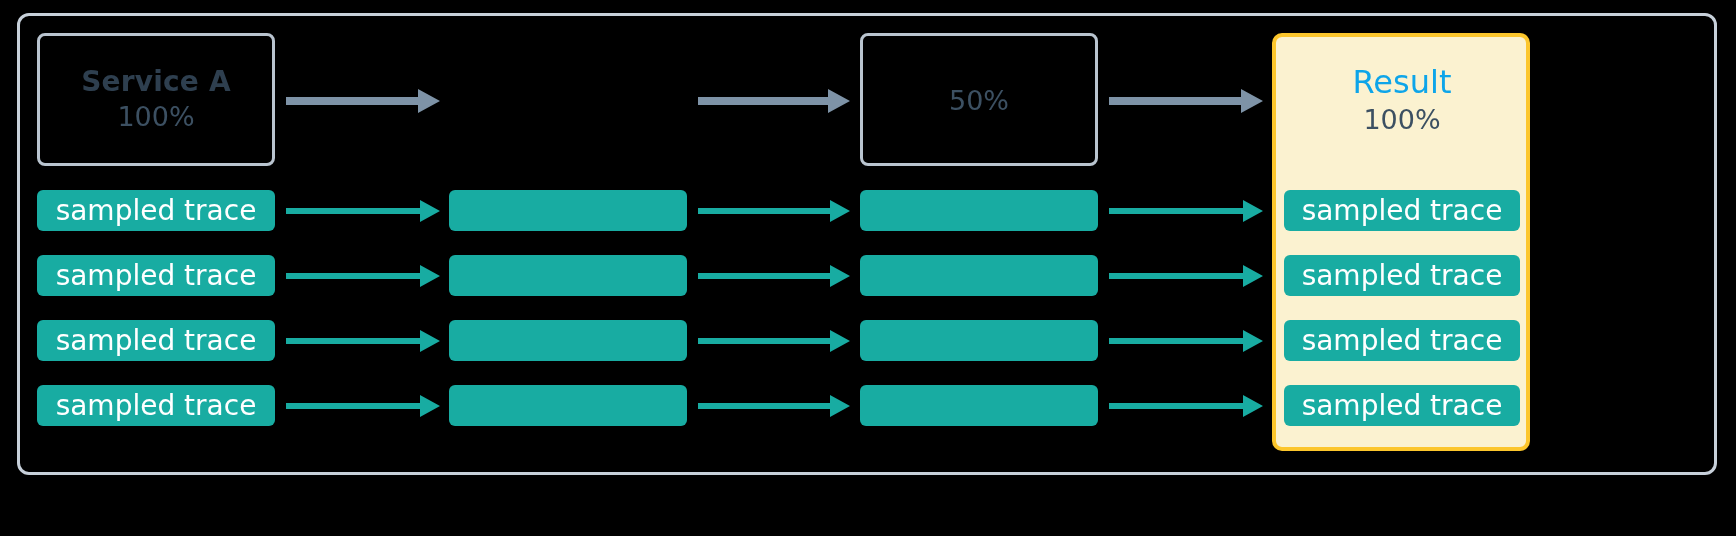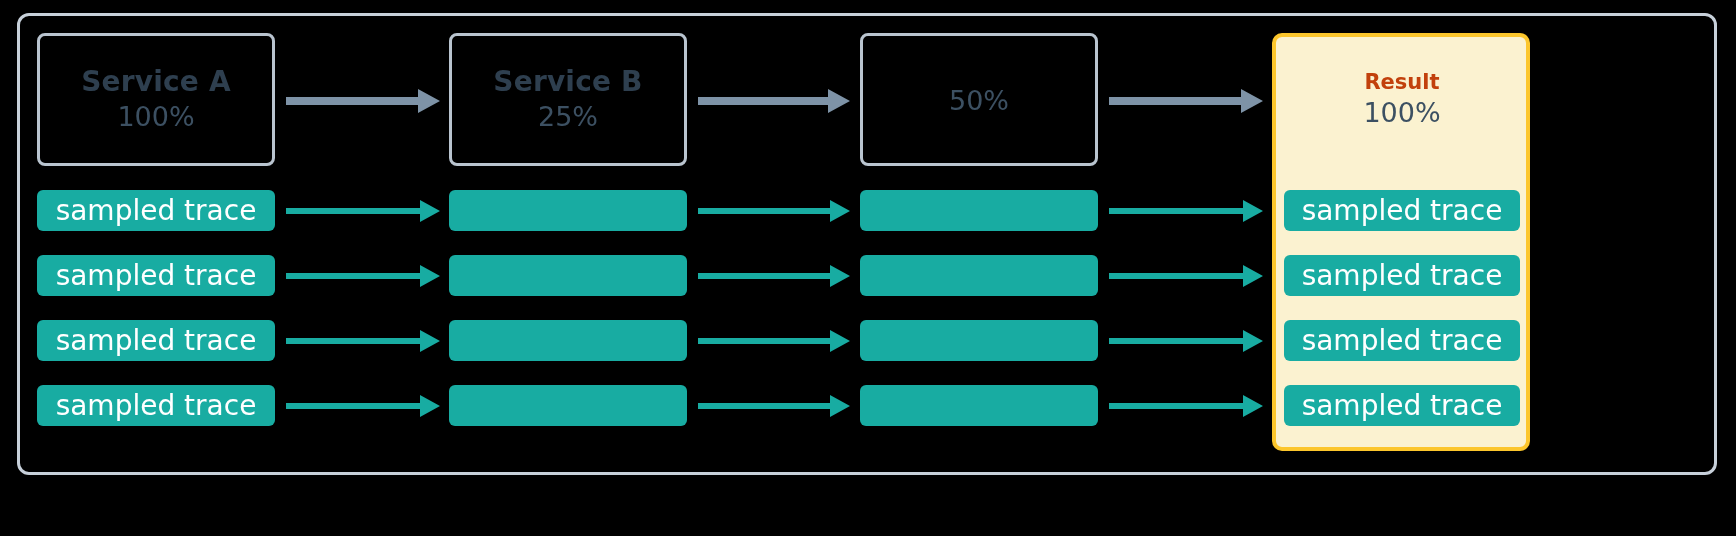--- a/index.html
+++ b/index.html
@@ -86,23 +86,23 @@
     left: 1284px;
     top: 40px;
     width: 236px;
     height: 120px;
     display: flex;
     flex-direction: column;
     align-items: center;
     justify-content: center;
   }
   .result-name {
-    font-size: 21px;
-    font-weight: bold;
-    color: #c2410c;
+    font-size: 32px;
+    font-weight: normal;
+    color: #0ea5e9;
     line-height: 1.15;
   }
   .result-rate {
     font-size: 27px;
     color: #3c5062;
     line-height: 1.25;
     margin-top: 2px;
   }
 
   
@@ -155,24 +155,20 @@
 
   <div class="outer-frame"></div>
 
   <div class="result-panel"></div>
 
   <div class="service-box s-a">
     <div class="service-name">Service A</div>
     <div class="service-rate">100%</div>
   </div>
 
-  <div class="service-box s-b">
-    <div class="service-name">Service B</div>
-    <div class="service-rate">25%</div>
-  </div>
 
   <div class="service-box s-c">
     <div class="service-rate">50%</div>
   </div>
 
   <div class="result-box">
     <div class="result-name">Result</div>
     <div class="result-rate">100%</div>
   </div>
 

